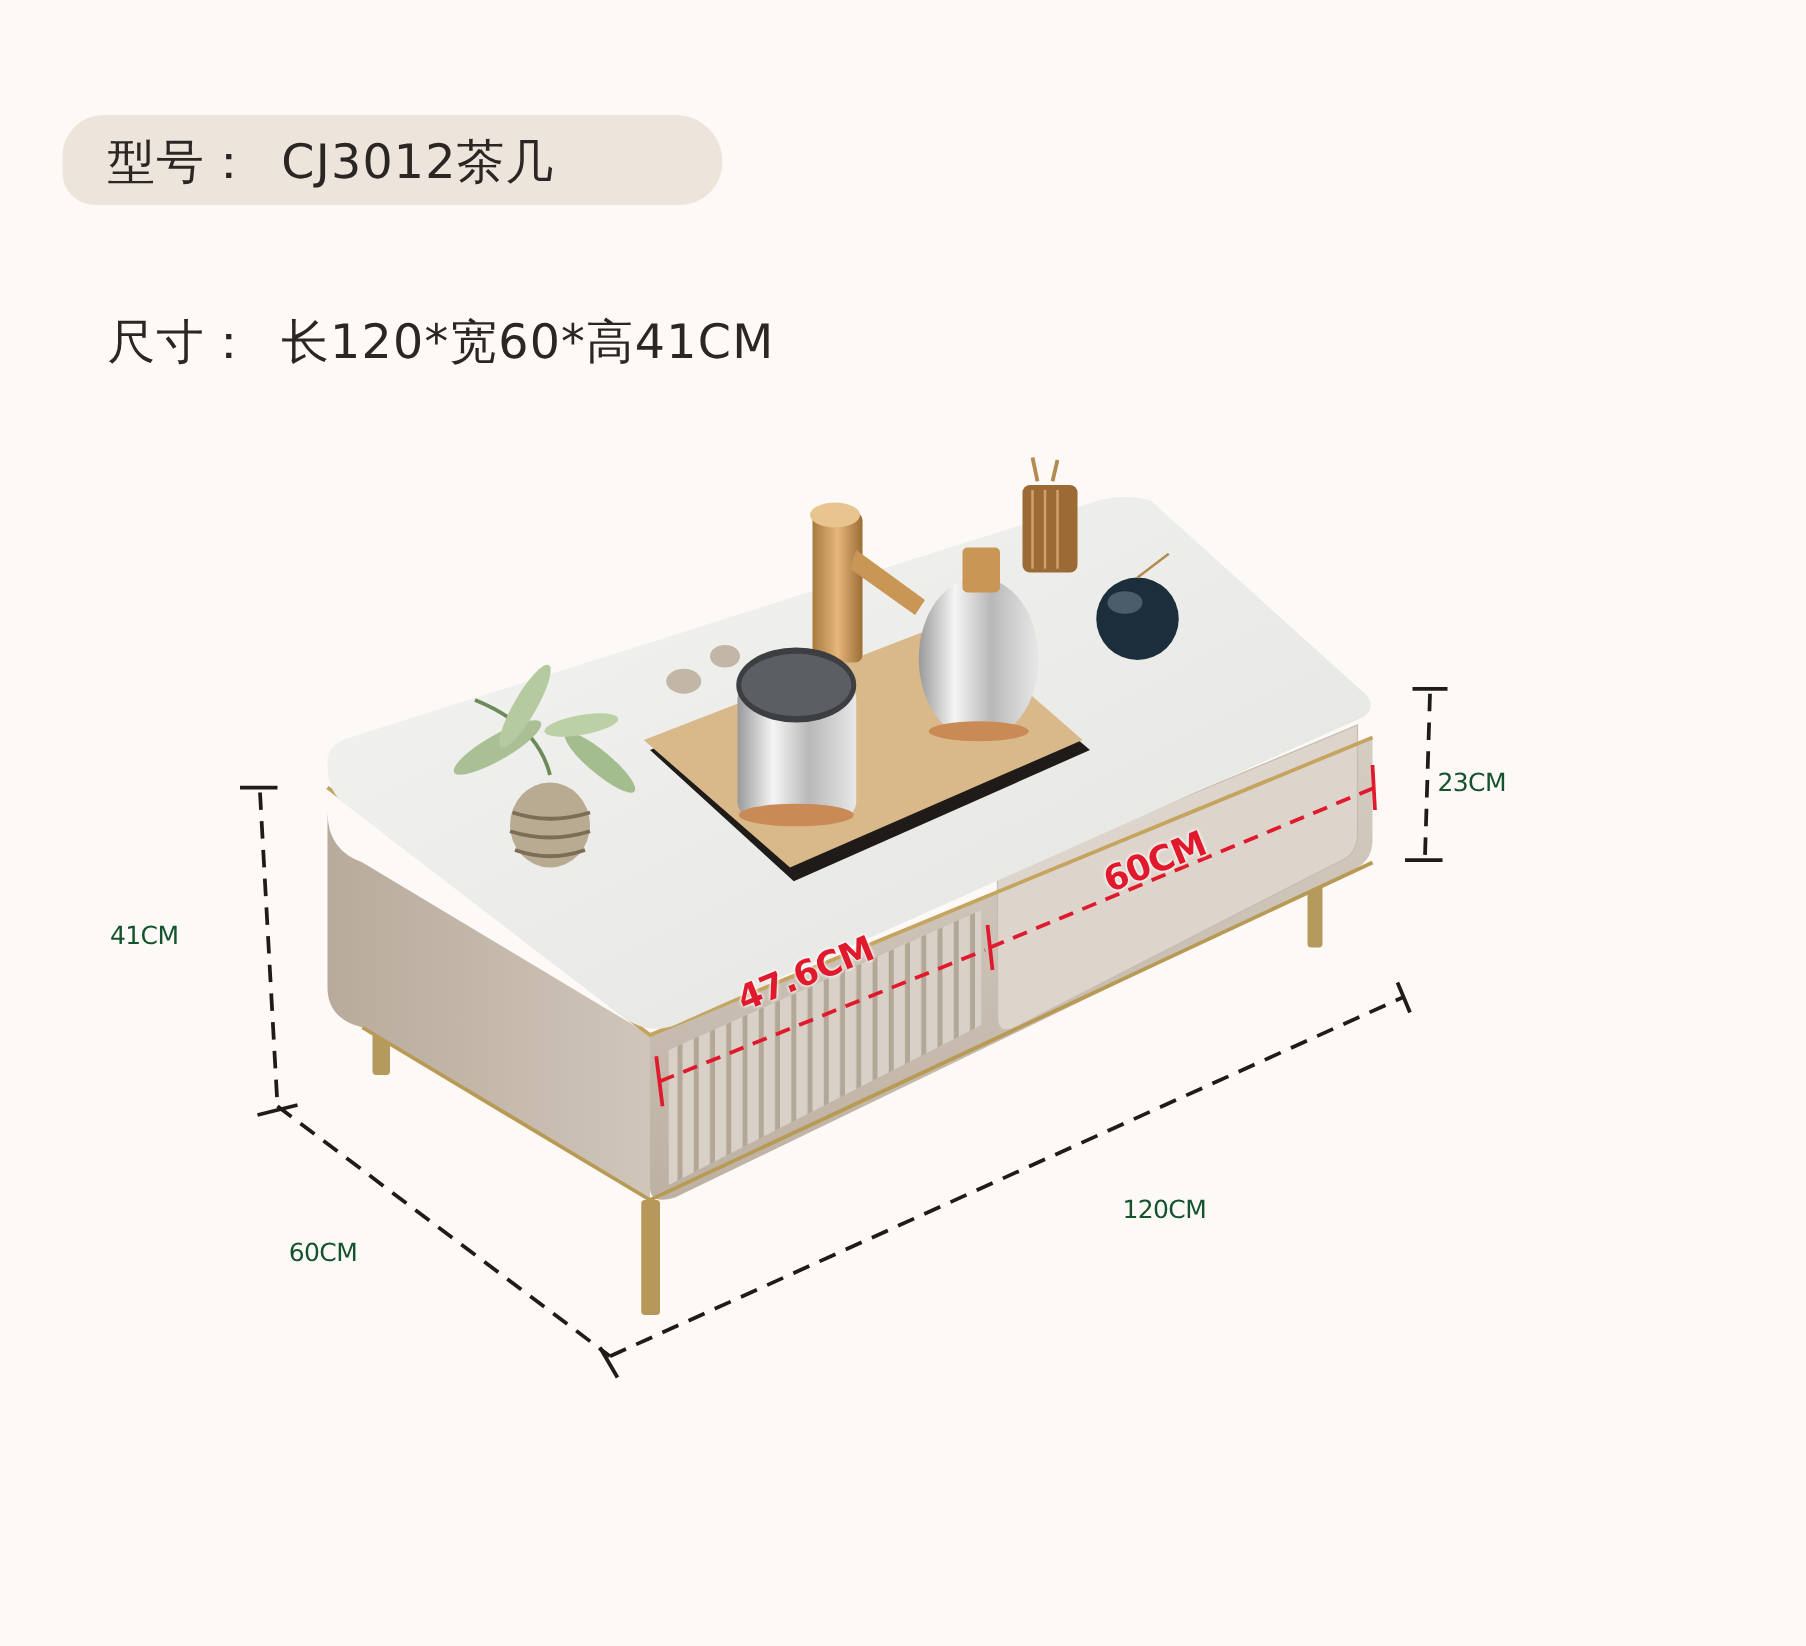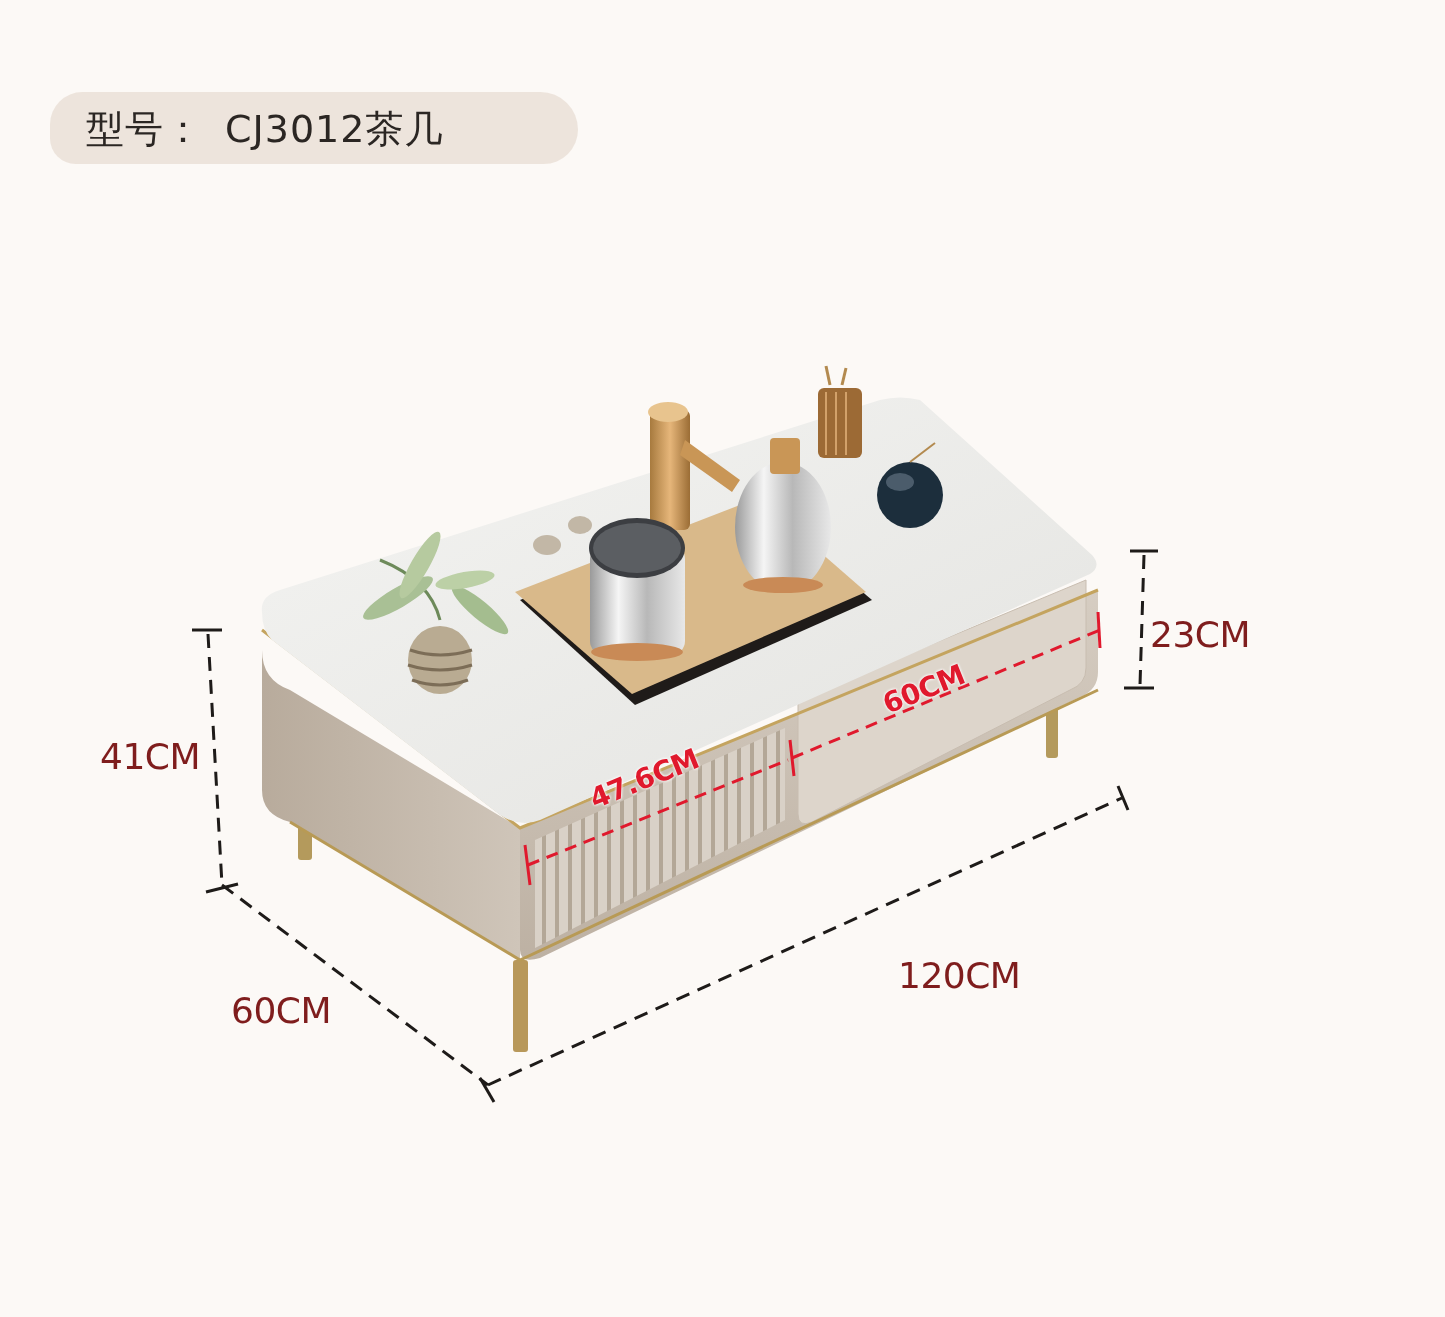--- a/index.html
+++ b/index.html
@@ -2,31 +2,34 @@
 <html><head>
 <meta charset="utf-8">
 <style>
   html, body { margin:0; padding:0; }
   body { width:1445px; height:1317px; background:#fcf9f6; position:relative; overflow:hidden; font-family:"DejaVu Sans","Liberation Sans",sans-serif; color:#2a2522; }
   .spec-block { position:absolute; left:0; top:0; width:720px; height:320px; }
   .highlight { position:absolute; left:50px; top:92px; width:528px; height:72px; background:#ece3da; border-radius:38px 44px 40px 30px; opacity:0.95; }
   .spec-line { position:absolute; left:86px; font-size:38px; letter-spacing:1px; color:#2b2623; white-space:nowrap; }
   .spec-line .lbl { margin-right:22px; }
   .l1 { top:104px; } .l2 { top:176px; } .l3 { top:248px; }
-  .dim { position:absolute; font-family:"DejaVu Sans",sans-serif; font-size:36px; color:#7f1d1d; white-space:nowrap; letter-spacing:-0.5px; }
+  .dim { position:absolute; font-family:"DejaVu Sans",sans-serif; font-size:20px; color:#14532d; white-space:nowrap; letter-spacing:-0.5px; }
   .dim-red { color:#e0192d; font-size:28px; font-weight:bold; text-shadow:0 0 3px #fff,0 0 3px #fff; }
   svg.figure { position:absolute; left:0; top:0; }
 </style>
 </head>
 <body>
 
 <div class="spec-block">
   <div class="highlight"></div>
   <div class="spec-line l1">
     <span class="lbl">型号：</span><span>CJ3012茶几</span>
+  </div>
+  <div class="spec-line l3">
+    <span class="lbl">尺寸：</span><span>长120*宽60*高41CM</span>
   </div>
 </div>
 
 <svg class="figure" width="1445" height="1317" viewBox="0 0 1445 1317">
   <defs>
     <linearGradient id="topG" x1="0" y1="0" x2="1" y2="1">
       <stop offset="0" stop-color="#f4f4f2"></stop>
         <stop offset="1" stop-color="#e3e3e0"></stop>
     </linearGradient>
     <linearGradient id="frontG" x1="0" y1="0" x2="0" y2="1">
@@ -140,18 +143,18 @@
 
   <g stroke="#e0192d" stroke-width="3" fill="none">
     <line x1="525" y1="845" x2="530" y2="885"></line>
     <line x1="528" y1="865" x2="788" y2="760" stroke-dasharray="12 8"></line>
     <line x1="790" y1="740" x2="794" y2="776"></line>
     <line x1="792" y1="758" x2="1100" y2="630" stroke-dasharray="12 8"></line>
     <line x1="1098" y1="612" x2="1100" y2="648"></line>
   </g>
 </svg>
 
-<div class="dim" style="left:88px;top:736px;margin-left:12px;">41CM</div>
+<div class="dim" style="left:88px;top:736px;">41CM</div>
 <div class="dim" style="left:231px;top:990px;">60CM</div>
 <div class="dim" style="left:850px;top:955px;margin-left:48px;">120CM</div>
 <div class="dim" style="left:1150px;top:614px;">23CM</div>
 <div class="dim dim-red" style="left:585px;top:785px;transform:rotate(-22deg);transform-origin:left top;">47.6CM</div>
 <div class="dim dim-red" style="left:878px;top:690px;transform:rotate(-22deg);transform-origin:left top;">60CM</div>
 
 </body></html>

